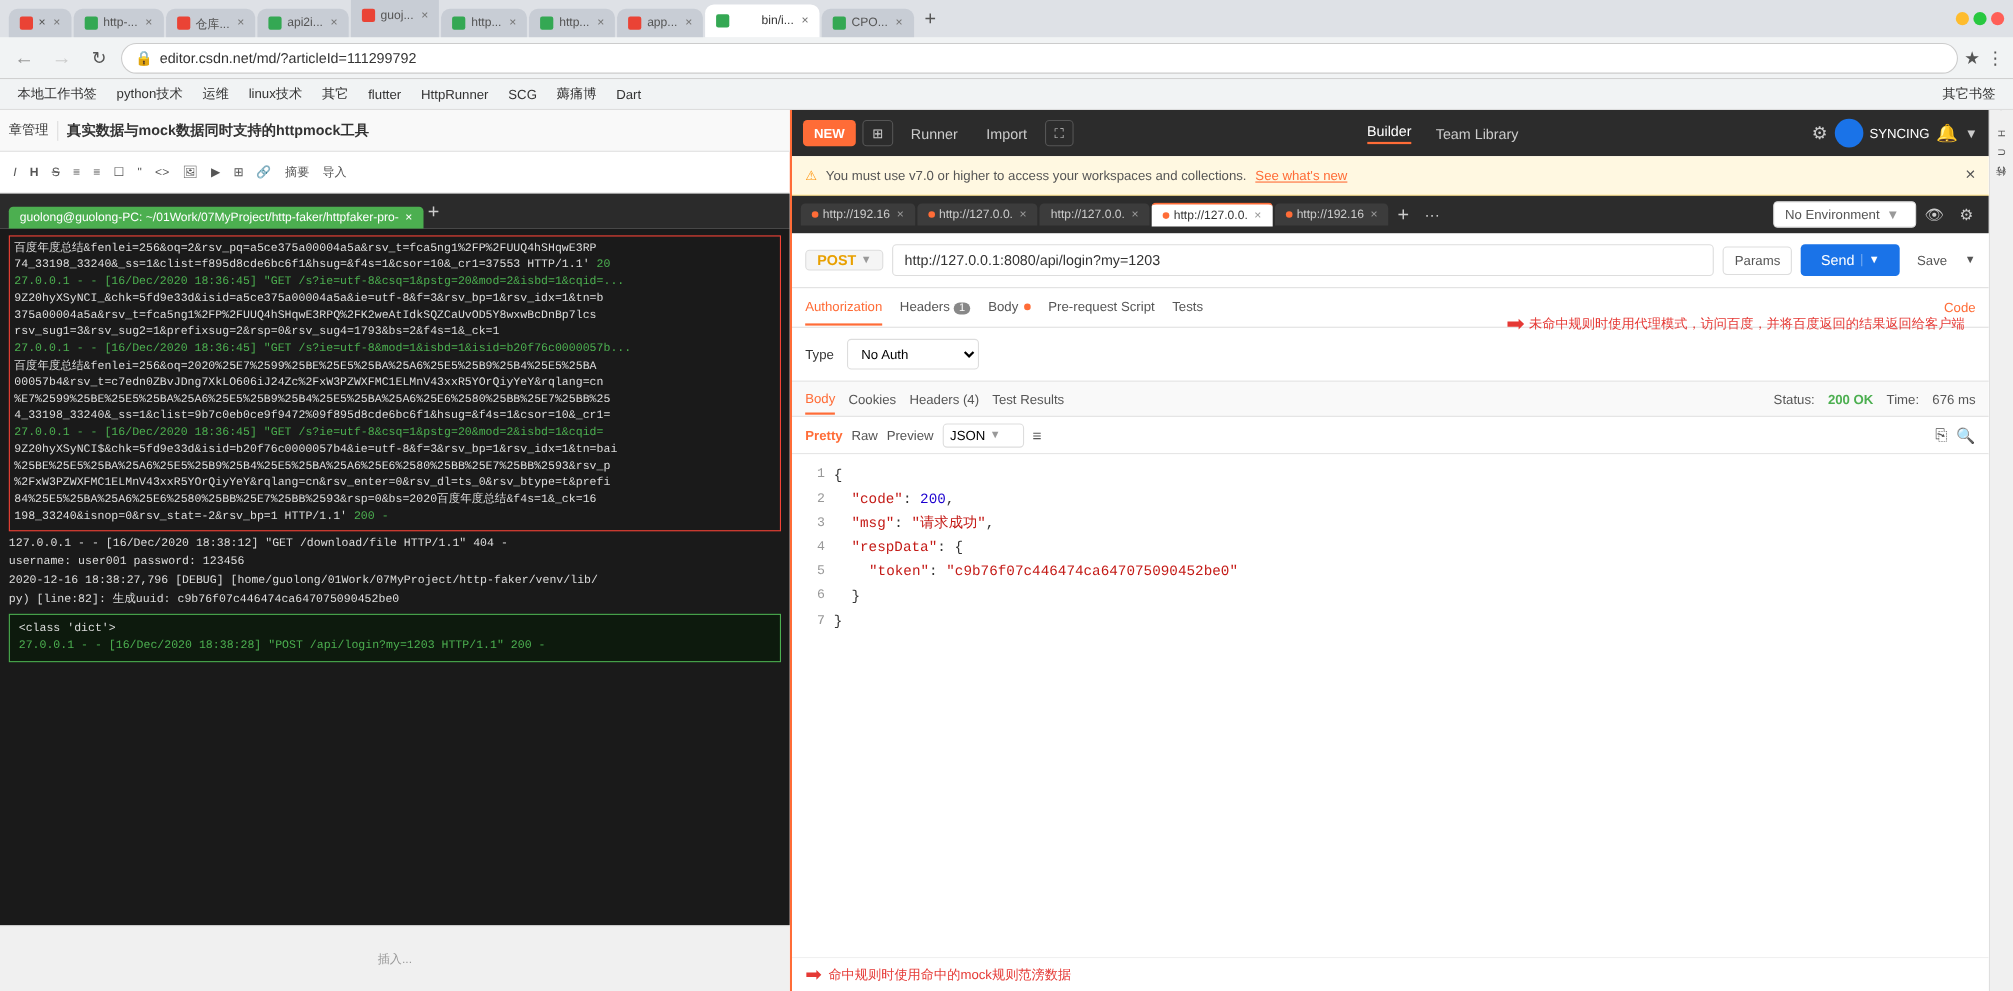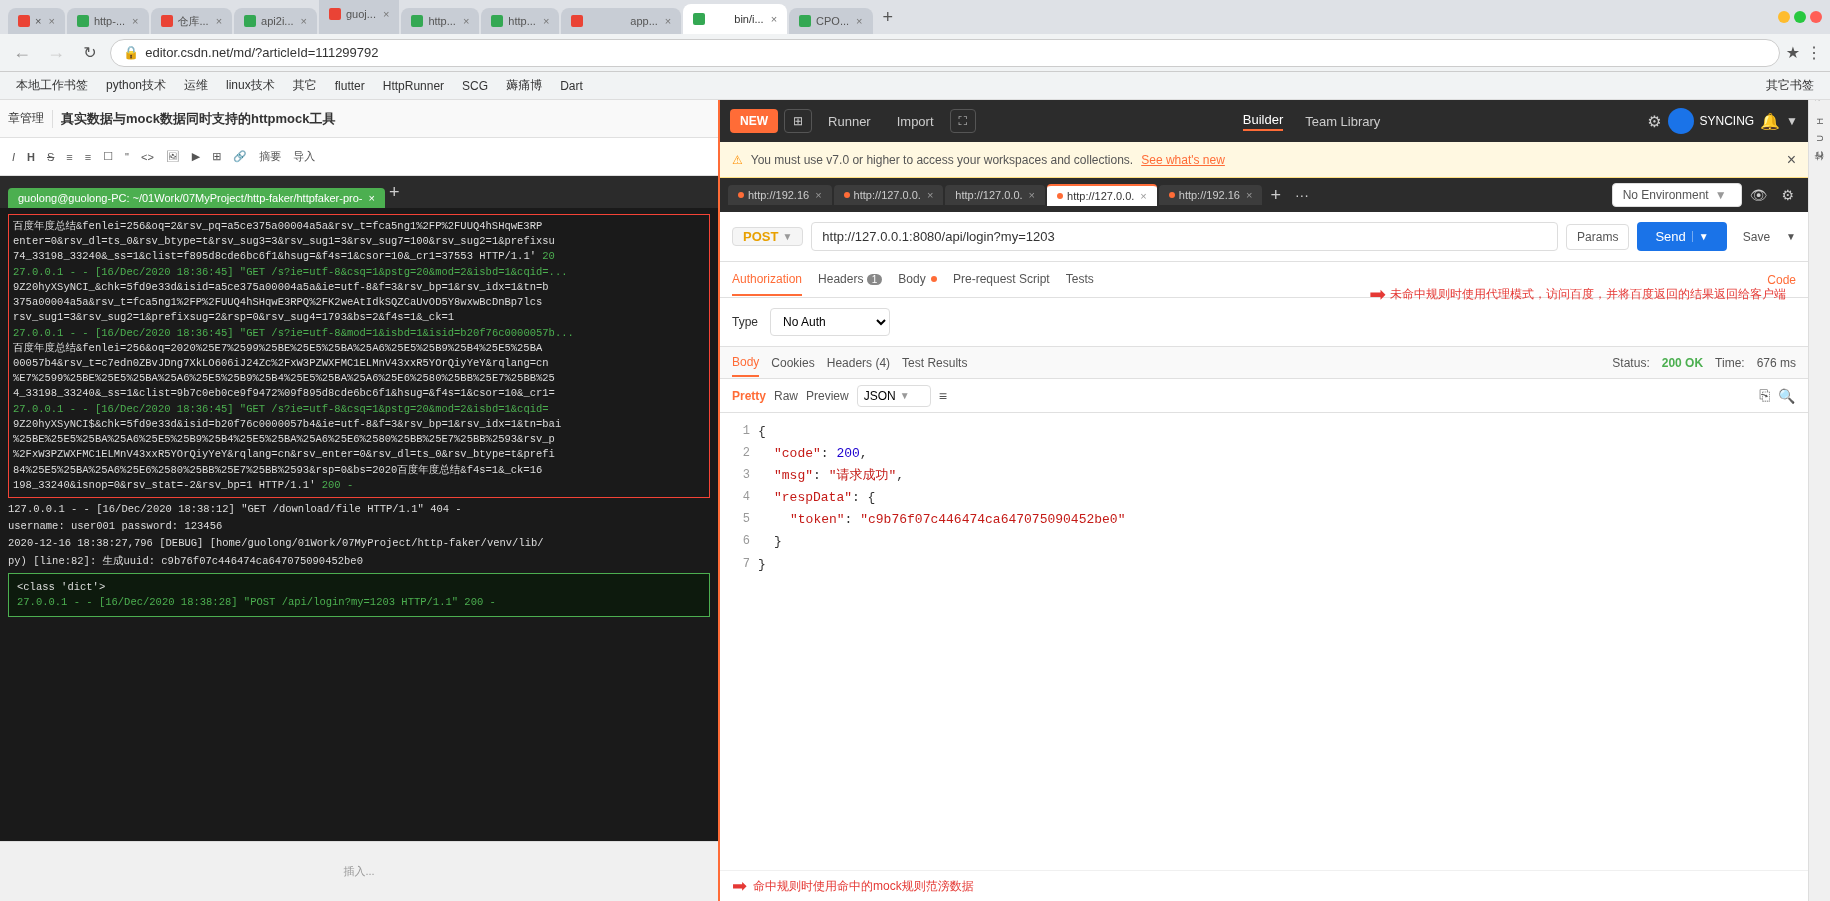--- a/index.html
+++ b/index.html
@@ -40,21 +40,21 @@
     <span style="overflow:hidden;text-overflow:ellipsis;white-space:nowrap;">http...</span>
     <span style="color:#777;margin-left:2px;">×</span>
   </div>
   <div style="background:#c8cdd5; border-radius:8px 8px 0 0; padding:0 10px; height:26px; display:flex; align-items:center; gap:5px; font-size:11px; color:#555; max-width:130px;">
     <span style="width:12px;height:12px;background:#34a853;border-radius:2px;flex-shrink:0;"></span>
     <span style="overflow:hidden;text-overflow:ellipsis;white-space:nowrap;">http...</span>
     <span style="color:#777;margin-left:2px;">×</span>
   </div>
   <div style="background:#c8cdd5; border-radius:8px 8px 0 0; padding:0 10px; height:26px; display:flex; align-items:center; gap:5px; font-size:11px; color:#555; max-width:130px;">
     <span style="width:12px;height:12px;background:#ea4335;border-radius:2px;flex-shrink:0;"></span>
-    <span style="overflow:hidden;text-overflow:ellipsis;white-space:nowrap;margin-left:42px;">app...</span>
+    <span style="overflow:hidden;text-overflow:ellipsis;white-space:nowrap;">app...</span>
     <span style="color:#777;margin-left:2px;">×</span>
   </div>
   <div style="background:#fff; border-radius:8px 8px 0 0; padding:0 10px; height:30px; display:flex; align-items:center; gap:5px; font-size:11px; color:#333; max-width:160px;">
     <span style="width:12px;height:12px;background:#34a853;border-radius:2px;flex-shrink:0;"></span>
     <span style="overflow:hidden;text-overflow:ellipsis;white-space:nowrap;margin-left:24px;">bin/i...</span>
     <span style="color:#777;margin-left:2px;">×</span>
   </div>
   <div style="background:#c8cdd5; border-radius:8px 8px 0 0; padding:0 10px; height:26px; display:flex; align-items:center; gap:5px; font-size:11px; color:#555; max-width:130px;">
     <span style="width:12px;height:12px;background:#34a853;border-radius:2px;flex-shrink:0;"></span>
     <span style="overflow:hidden;text-overflow:ellipsis;white-space:nowrap;">CPO...</span>
@@ -127,21 +127,20 @@
         <span style="white-space:nowrap;overflow:hidden;text-overflow:ellipsis;">guolong@guolong-PC: ~/01Work/07MyProject/http-faker/httpfaker-pro-</span>
         <span style="color:#fff;">×</span>
       </div>
       <div style="color:#ccc; font-size:18px; cursor:pointer;">+</div>
     </div>
 
     <div style="flex:1; background:#1a1a1a; color:#ddd; font-family:'Courier New',monospace; font-size:10.5px; padding:6px 8px; overflow-y:auto; line-height:1.45; position:relative;">
 
       <div style="border:1.5px solid #f44336; padding:4px; margin-bottom:4px;">
         <div style="color:#ddd;">百度年度总结&amp;fenlei=256&amp;oq=2&amp;rsv_pq=a5ce375a00004a5a&amp;rsv_t=fca5ng1%2FP%2FUUQ4hSHqwE3RP</div>
-        <div style="color:#ddd;">enter=0&amp;rsv_dl=ts_0&amp;rsv_btype=t&amp;rsv_sug3=3&amp;rsv_sug1=3&amp;rsv_sug7=100&amp;rsv_sug2=1&amp;prefixsu</div>
         <div style="color:#ddd;">74_33198_33240&amp;_ss=1&amp;clist=f895d8cde6bc6f1&amp;hsug=&amp;f4s=1&amp;csor=10&amp;_cr1=37553  HTTP/1.1' <span style="color:#4caf50;">20</span></div>
         <div style="color:#4caf50;">27.0.0.1 - - [16/Dec/2020 18:36:45] "GET /s?ie=utf-8&amp;csq=1&amp;pstg=20&amp;mod=2&amp;isbd=1&amp;cqid=...</div>
         <div style="color:#ddd;">9Z20hyXSyNCI_&amp;chk=5fd9e33d&amp;isid=a5ce375a00004a5a&amp;ie=utf-8&amp;f=3&amp;rsv_bp=1&amp;rsv_idx=1&amp;tn=b</div>
         <div style="color:#ddd;">375a00004a5a&amp;rsv_t=fca5ng1%2FP%2FUUQ4hSHqwE3RPQ%2FK2weAtIdkSQZCaUvOD5Y8wxwBcDnBp7lcs</div>
         <div style="color:#ddd;">rsv_sug1=3&amp;rsv_sug2=1&amp;prefixsug=2&amp;rsp=0&amp;rsv_sug4=1793&amp;bs=2&amp;f4s=1&amp;_ck=1</div>
         <div style="color:#4caf50;">27.0.0.1 - - [16/Dec/2020 18:36:45] "GET /s?ie=utf-8&amp;mod=1&amp;isbd=1&amp;isid=b20f76c0000057b...</div>
         <div style="color:#ddd;">百度年度总结&amp;fenlei=256&amp;oq=2020%25E7%2599%25BE%25E5%25BA%25A6%25E5%25B9%25B4%25E5%25BA</div>
         <div style="color:#ddd;">00057b4&amp;rsv_t=c7edn0ZBvJDng7XkLO606iJ24Zc%2FxW3PZWXFMC1ELMnV43xxR5YOrQiyYeY&amp;rqlang=cn</div>
         <div style="color:#ddd;">%E7%2599%25BE%25E5%25BA%25A6%25E5%25B9%25B4%25E5%25BA%25A6%25E6%2580%25BB%25E7%25BB%25</div>
         <div style="color:#ddd;">4_33198_33240&amp;_ss=1&amp;clist=9b7c0eb0ce9f9472%09f895d8cde6bc6f1&amp;hsug=&amp;f4s=1&amp;csor=10&amp;_cr1=</div>

